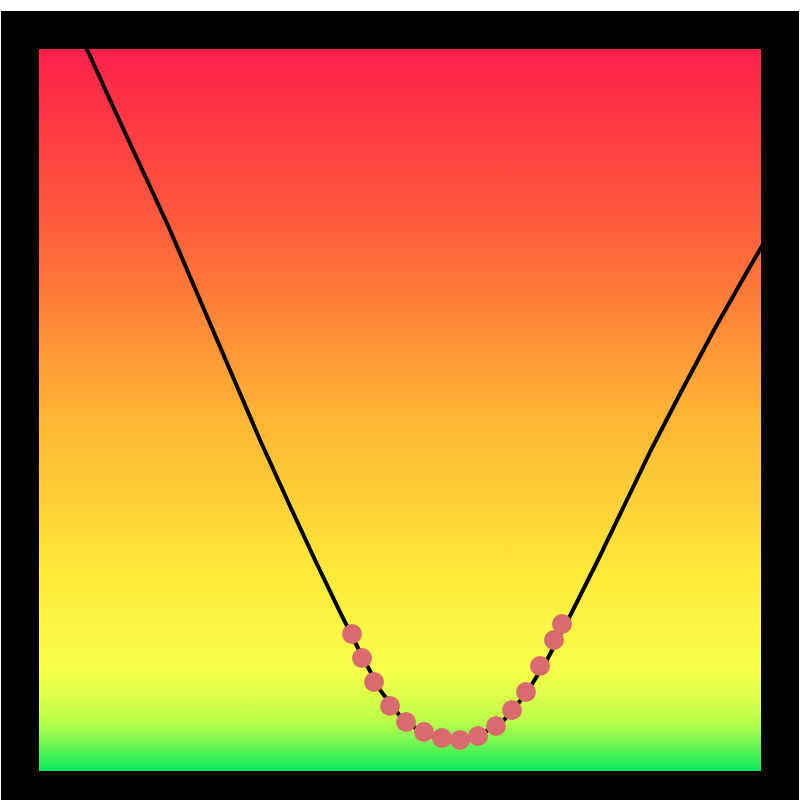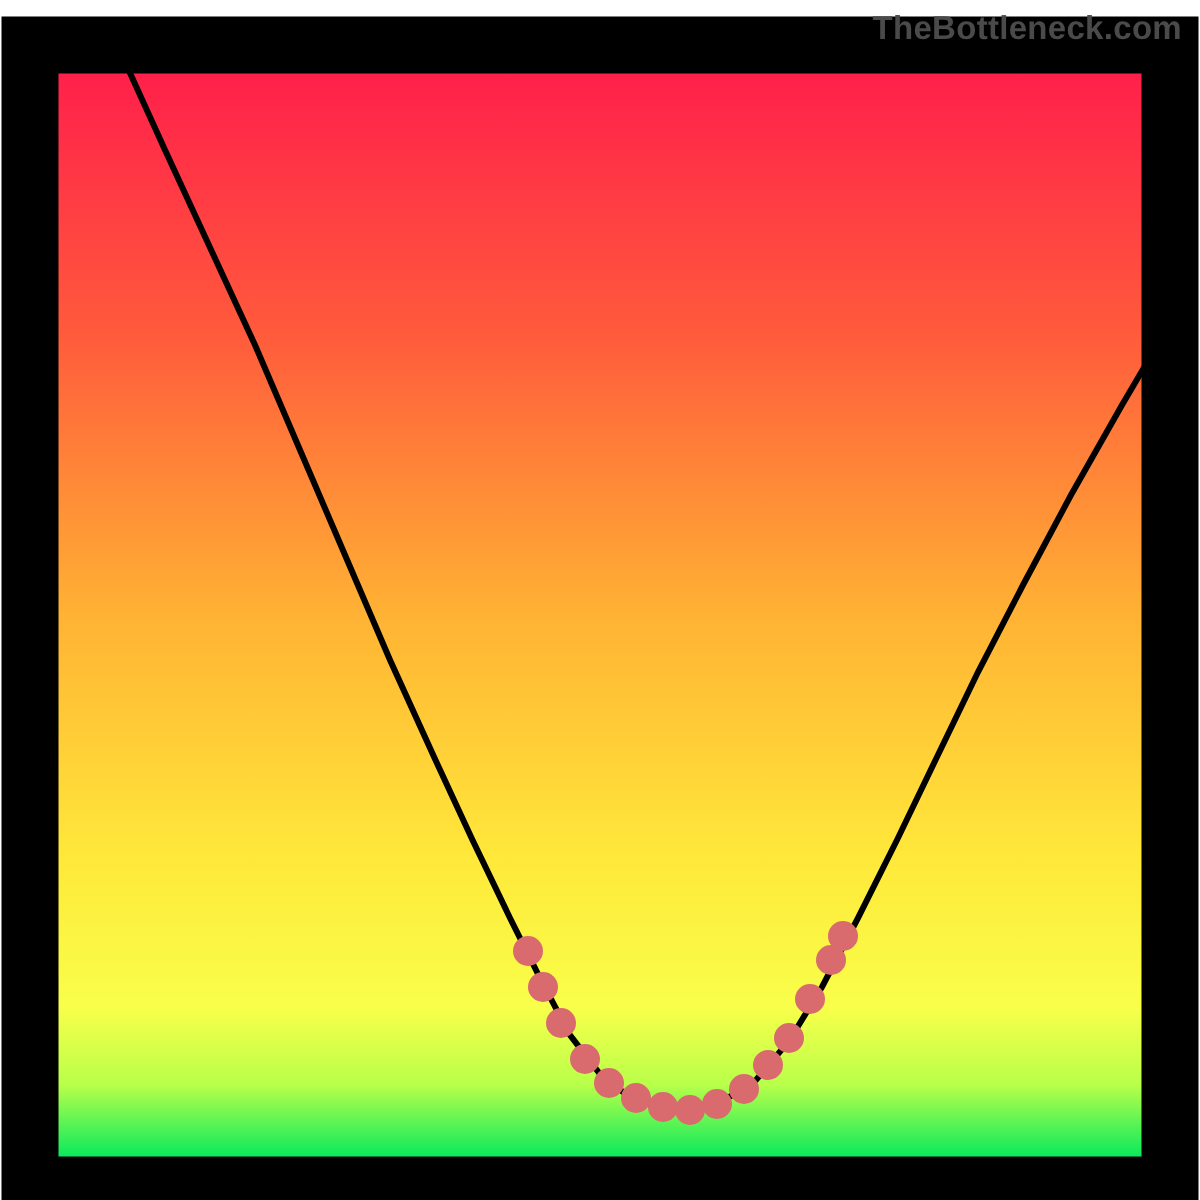--- a/index.html
+++ b/index.html
@@ -69,14 +69,13 @@
       </g>
     <g id="markers-right">
         <circle cx="512" cy="710" r="10" fill="#d96a6d"></circle>
         <circle cx="526" cy="692" r="10" fill="#d96a6d"></circle>
         <circle cx="540" cy="666" r="10" fill="#d96a6d"></circle>
         <circle cx="554" cy="640" r="10" fill="#d96a6d"></circle>
         <circle cx="562" cy="624" r="10" fill="#d96a6d"></circle>
       </g>
   </svg>
 
-  <div class="watermark">TheBottleneck.com</div>
 </div>
 
 </body></html>

